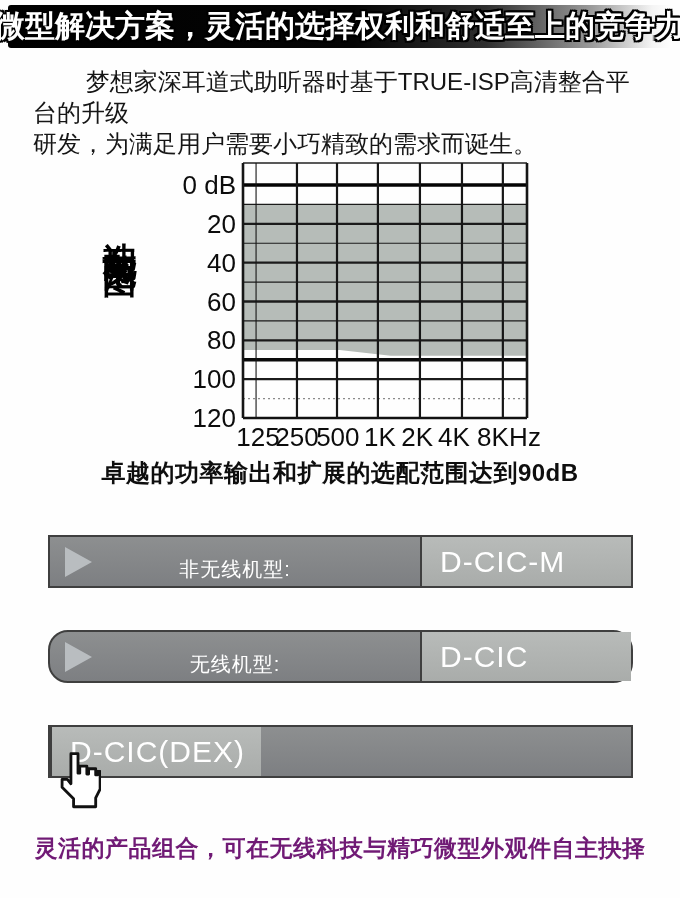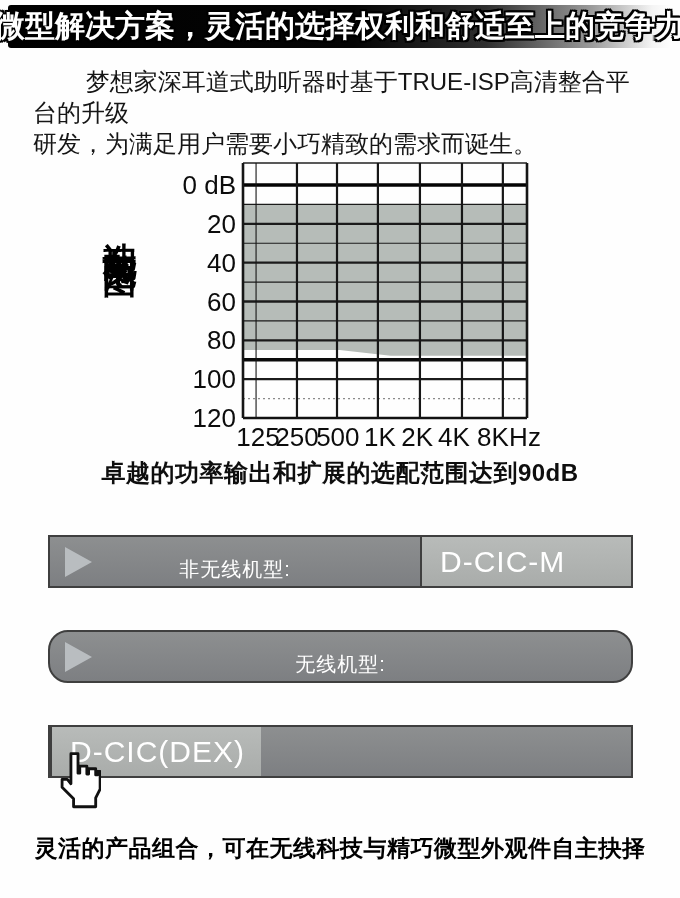--- a/index.html
+++ b/index.html
@@ -55,21 +55,21 @@
     width:211px;box-sizing:border-box;border-left:2px solid #3f3f3f;
     background:linear-gradient(#b8bbb9,#a9acaa);
     display:flex;align-items:center;padding-left:18px;
   }
   .banner-model{color:#fff;font-size:30px;letter-spacing:1px;white-space:nowrap;}
   
   .hand-cursor{position:absolute;left:55px;top:751px;}
   
   .footer-caption{
     position:absolute;left:0;top:833px;width:680px;text-align:center;
-    font-size:23px;font-weight:bold;color:#000000;letter-spacing:0.5px;
+    font-size:23px;font-weight:bold;color:#701a75;letter-spacing:0.5px;
   }
 </style>
 </head>
 <body>
 
 <div id="page">
 
   <div class="header">
     <span class="header-title">微型解决方案，灵活的选择权利和舒适至上的竞争力</span>
   </div>
@@ -131,20 +131,23 @@
     <div class="banner-right">
       <span class="banner-model">D-CIC-M</span>
     </div>
   </div>
 
   <div class="banner b2">
     <div class="banner-left">
       <span class="banner-arrow"></span>
       <span class="banner-label">无线机型:</span>
     </div>
+    <div class="banner-right">
+      <span class="banner-model">D-CIC</span>
+    </div>
   </div>
 
   <div class="banner b3">
     <div class="banner-right">
       <span class="banner-model">D-CIC(DEX)</span>
     </div>
   </div>
 
   <svg class="hand-cursor" width="46" height="62" viewBox="0 0 26 34">
     <path d="M9 1 h4 v11 h1 v-4 h4 v4.5 h1 v-3 h4 v3.5 h1 v-2 h1.5 v10 l-2.5 5 v5 H10.5 v-4.5 L4 20 v-4.5 h3 l2 2.5 z" fill="#ffffff" stroke="#111111" stroke-width="1.6" stroke-linejoin="round"></path>

